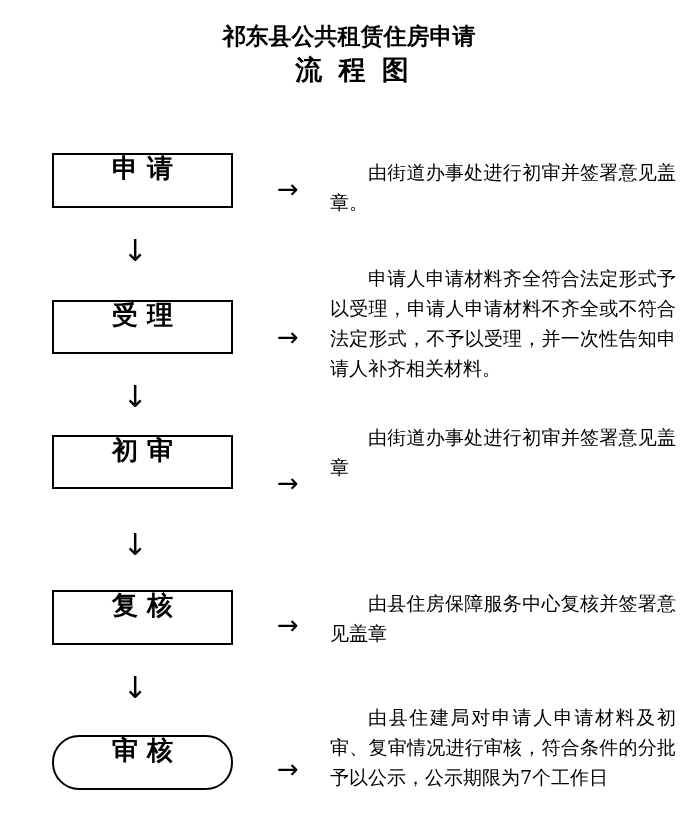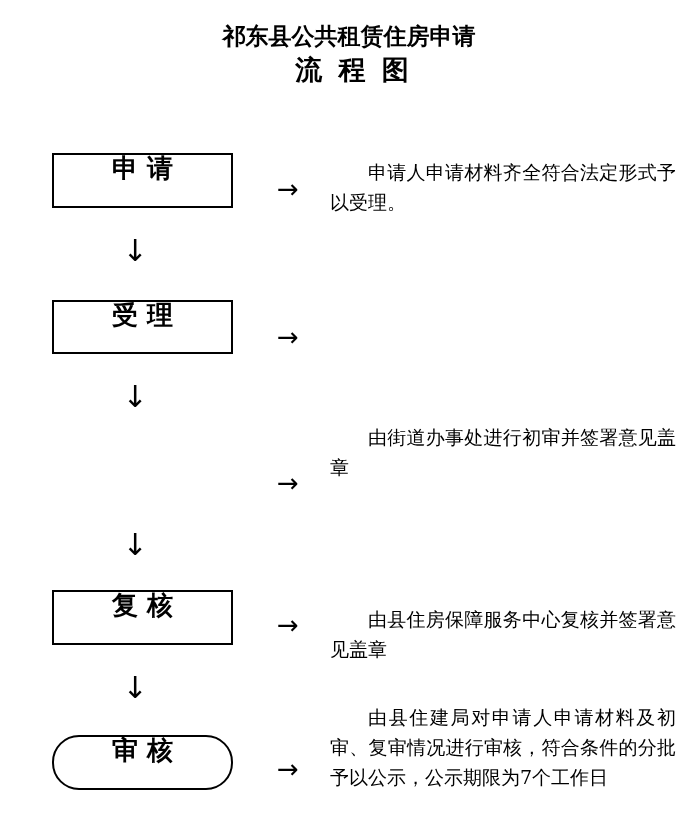--- a/index.html
+++ b/index.html
@@ -113,38 +113,42 @@
 
   <div class="title-block">
     <div class="title-line1">祁东县公共租赁住房申请</div>
     <div class="title-line2">流 程 图</div>
   </div>
 
   <div class="flow-box" style="top:153px; height:55px;">
     <span class="flow-box-label">申 请</span>
   </div>
   <div class="right-arrow" style="top:176px;">→</div>
-  <div class="desc" style="top:157px;">申请人申请材料齐全符合法定形式予以受理。</div>
+  <div class="desc" style="top:157px;">由街道办事处进行初审并签署意见盖章。</div>
   <div class="down-arrow" style="top:236px;">↓</div>
 
   <div class="flow-box" style="top:300px; height:54px;">
     <span class="flow-box-label">受 理</span>
   </div>
   <div class="right-arrow" style="top:324px;">→</div>
+  <div class="desc" style="top:263px;">申请人申请材料齐全符合法定形式予以受理，申请人申请材料不齐全或不符合法定形式，不予以受理，并一次性告知申请人补齐相关材料。</div>
   <div class="down-arrow" style="top:382px;">↓</div>
 
+  <div class="flow-box" style="top:435px; height:54px;">
+    <span class="flow-box-label">初 审</span>
+  </div>
   <div class="right-arrow" style="top:470px;">→</div>
   <div class="desc" style="top:422px;">由街道办事处进行初审并签署意见盖章</div>
   <div class="down-arrow" style="top:530px;">↓</div>
 
   <div class="flow-box" style="top:590px; height:55px;">
     <span class="flow-box-label">复 核</span>
   </div>
   <div class="right-arrow" style="top:612px;">→</div>
-  <div class="desc" style="top:604px;">由县住房保障服务中心复核并签署意见盖章</div>
+  <div class="desc" style="top:588px;">由县住房保障服务中心复核并签署意见盖章</div>
   <div class="down-arrow" style="top:673px;">↓</div>
 
   <div class="flow-box" style="top:735px; height:55px;border-radius:27px;">
     <span class="flow-box-label">审 核</span>
   </div>
   <div class="right-arrow" style="top:756px;">→</div>
   <div class="desc" style="top:702px;">由县住建局对申请人申请材料及初审、复审情况进行审核，符合条件的分批予以公示，公示期限为7个工作日</div>
 
 </div>
 

